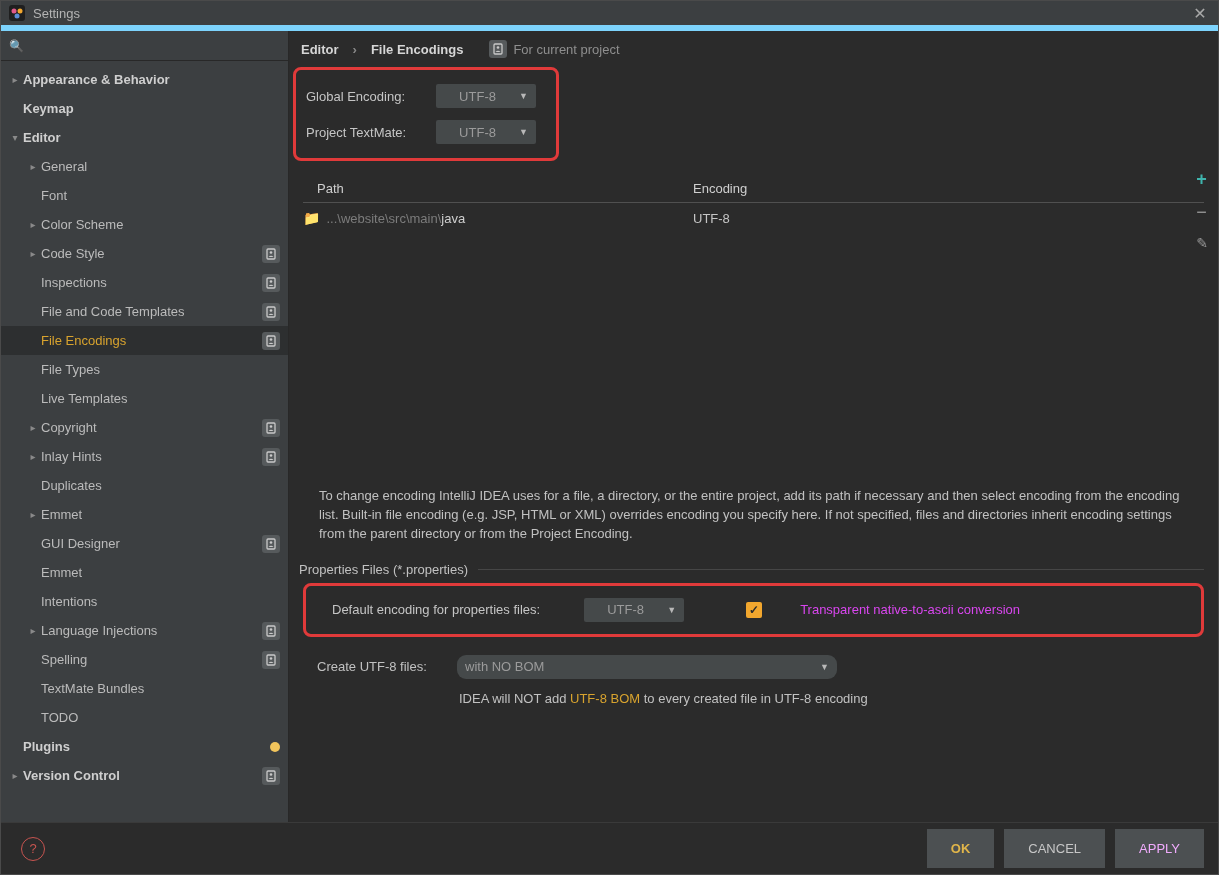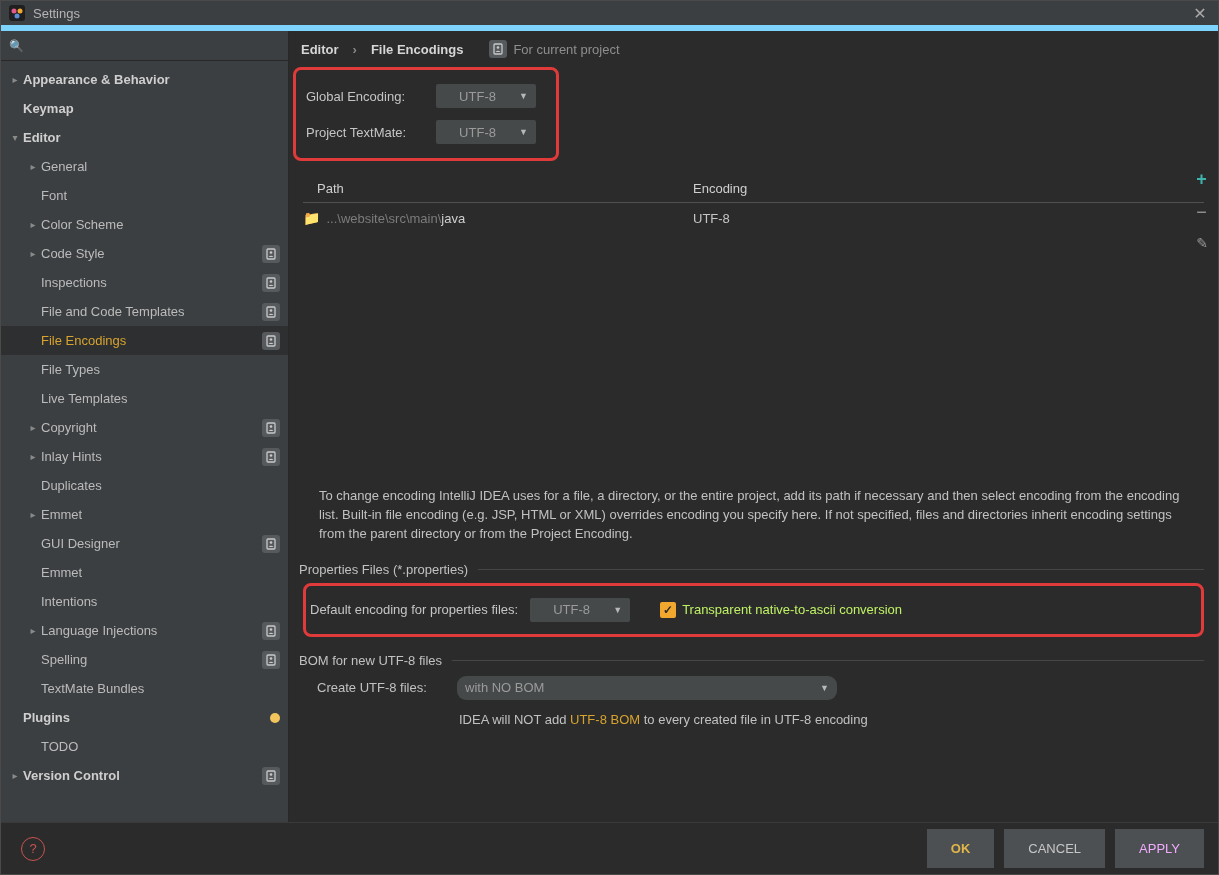--- a/index.html
+++ b/index.html
@@ -156,22 +156,22 @@
 }
 .section-title { color: #c1c1c1; }
 .section-line {
   flex: 1; height: 1px; background: #464646;
   margin-left: 10px; margin-right: 14px;
 }
 .red-box2 {
   border: 3px solid #e03a3a;
   border-radius: 8px;
   margin: 6px 14px 10px 14px;
-  padding: 12px 4px;
-  display: flex; align-items: center;
+  padding: 12px 26px;
+  display: flex; align-items: center; gap: 32px;
 }
 .check {
   display: inline-flex; width: 16px; height: 16px;
   background: #f2a72e; border-radius: 2px;
   align-items: center; justify-content: center;
   color: #2b2b2b; font-size: 12px; font-weight: bold;
   margin-right: 6px;
 }
 .bom-row {
   display: flex; align-items: center;
@@ -392,28 +392,28 @@
               <rect x="2" y="1" width="8" height="10" rx="1" fill="none" stroke="#c9c9c9" stroke-width="1.3"></rect>
               <circle cx="6" cy="4.5" r="1.3" fill="#c9c9c9"></circle>
               <path d="M3.5 9 Q6 6.5 8.5 9" fill="#c9c9c9"></path>
             </svg>
           </span>
         </div>
         <div class="nav-item">
           <span class="ind" style="width: 40px;"></span>
           <span class="nav-label">TextMate Bundles</span>
         </div>
+        <div class="nav-item">
+          <span class="ind" style="width: 40px;"></span>
+          <span class="nav-label">TODO</span>
+        </div>
         <div class="nav-item bold">
           <span class="ind" style="width: 22px;"></span>
           <span class="nav-label">Plugins</span>
           <span class="badge-dot"></span>
-        </div>
-        <div class="nav-item">
-          <span class="ind" style="width: 40px;"></span>
-          <span class="nav-label">TODO</span>
         </div>
         <div class="nav-item bold">
           <span class="ind" style="width: 6px;"></span>
           <span class="nav-arrow">▸</span>
           <span class="nav-label">Version Control</span>
           <span class="badge-project">
             <svg width="12" height="12" viewBox="0 0 12 12">
               <rect x="2" y="1" width="8" height="10" rx="1" fill="none" stroke="#c9c9c9" stroke-width="1.3"></rect>
               <circle cx="6" cy="4.5" r="1.3" fill="#c9c9c9"></circle>
               <path d="M3.5 9 Q6 6.5 8.5 9" fill="#c9c9c9"></path>
@@ -486,27 +486,23 @@
       <div class="section-line"></div>
     </div>
 
     <div class="red-box2">
       <span style="color:#c5c5c5;">Default encoding for properties files:</span>
       <div class="combo sm" style="margin:0 30px 0 12px;">
         <span class="val">UTF-8</span>
         <span class="tri">▼</span>
       </div>
       <span class="check">✓</span>
-      <span style="color:#bef264;">Transparent native-to-ascii conversion</span>
-    </div>
-
-    <div class="section-title-row">
-      <span class="section-title">BOM for new UTF-8 files</span>
-      <div class="section-line"></div>
-    </div>
+      <span style="color:#d946ef;">Transparent native-to-ascii conversion</span>
+    </div>
+
 
     <div class="bom-row">
       <span class="bom-label">Create UTF-8 files:</span>
       <div class="combo combo-wide">
         <span>with NO BOM</span>
         <span class="tri" style="margin-left:auto;">▼</span>
       </div>
     </div>
     <div class="bom-info">
       <span>IDEA will NOT add </span><span class="gold">UTF-8 BOM</span><span> to every created file in UTF-8 encoding</span>

